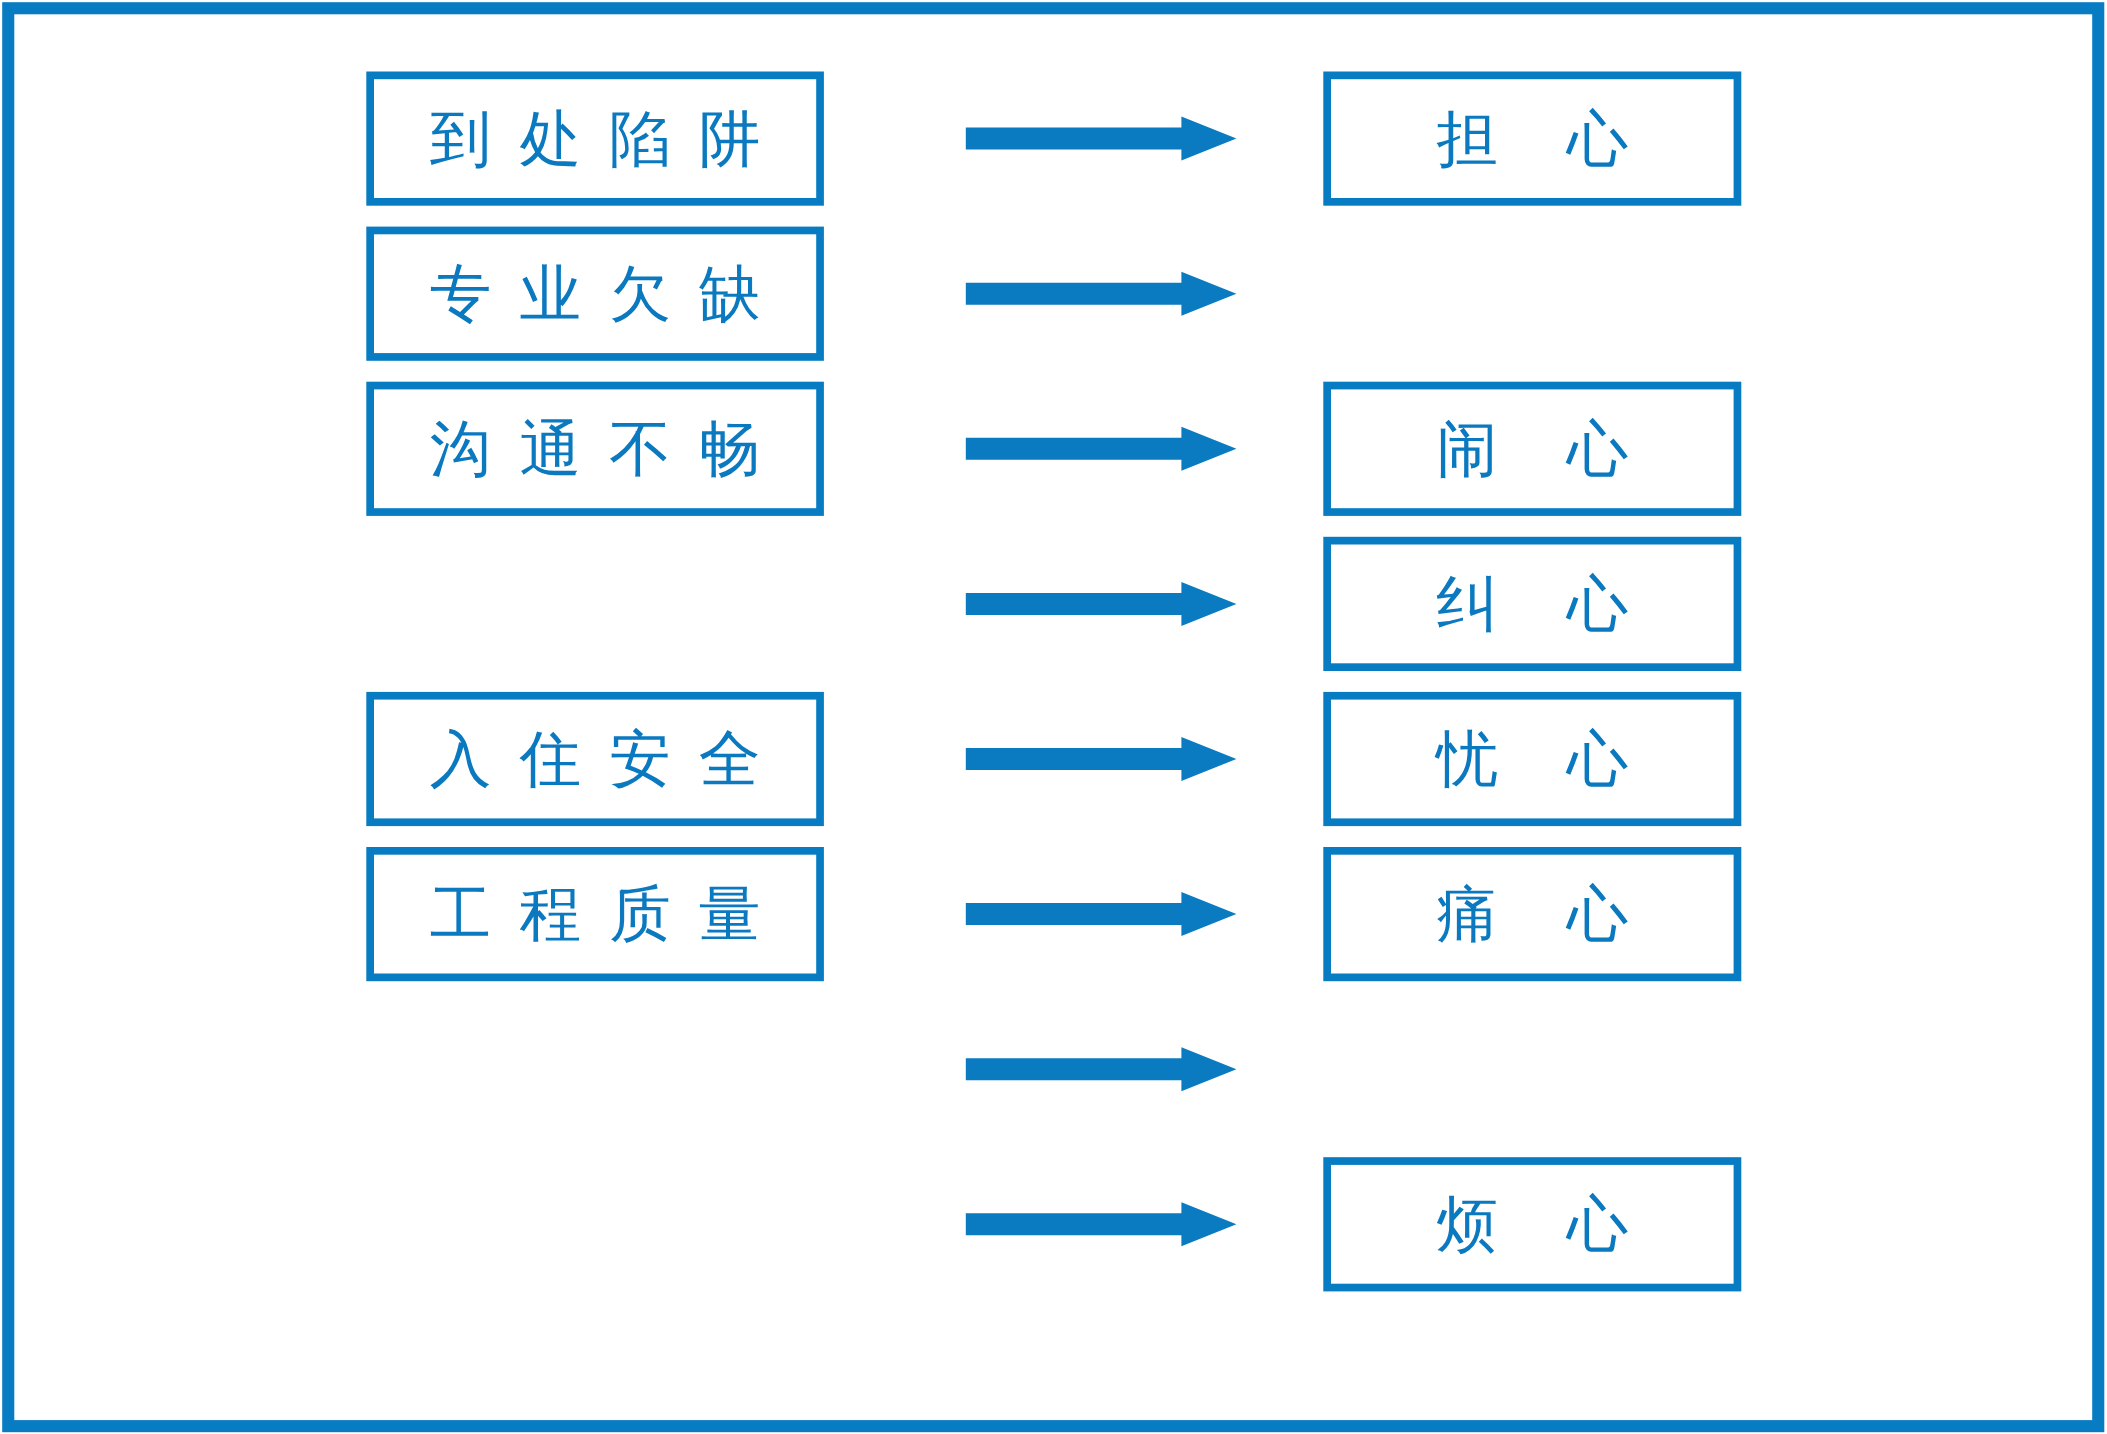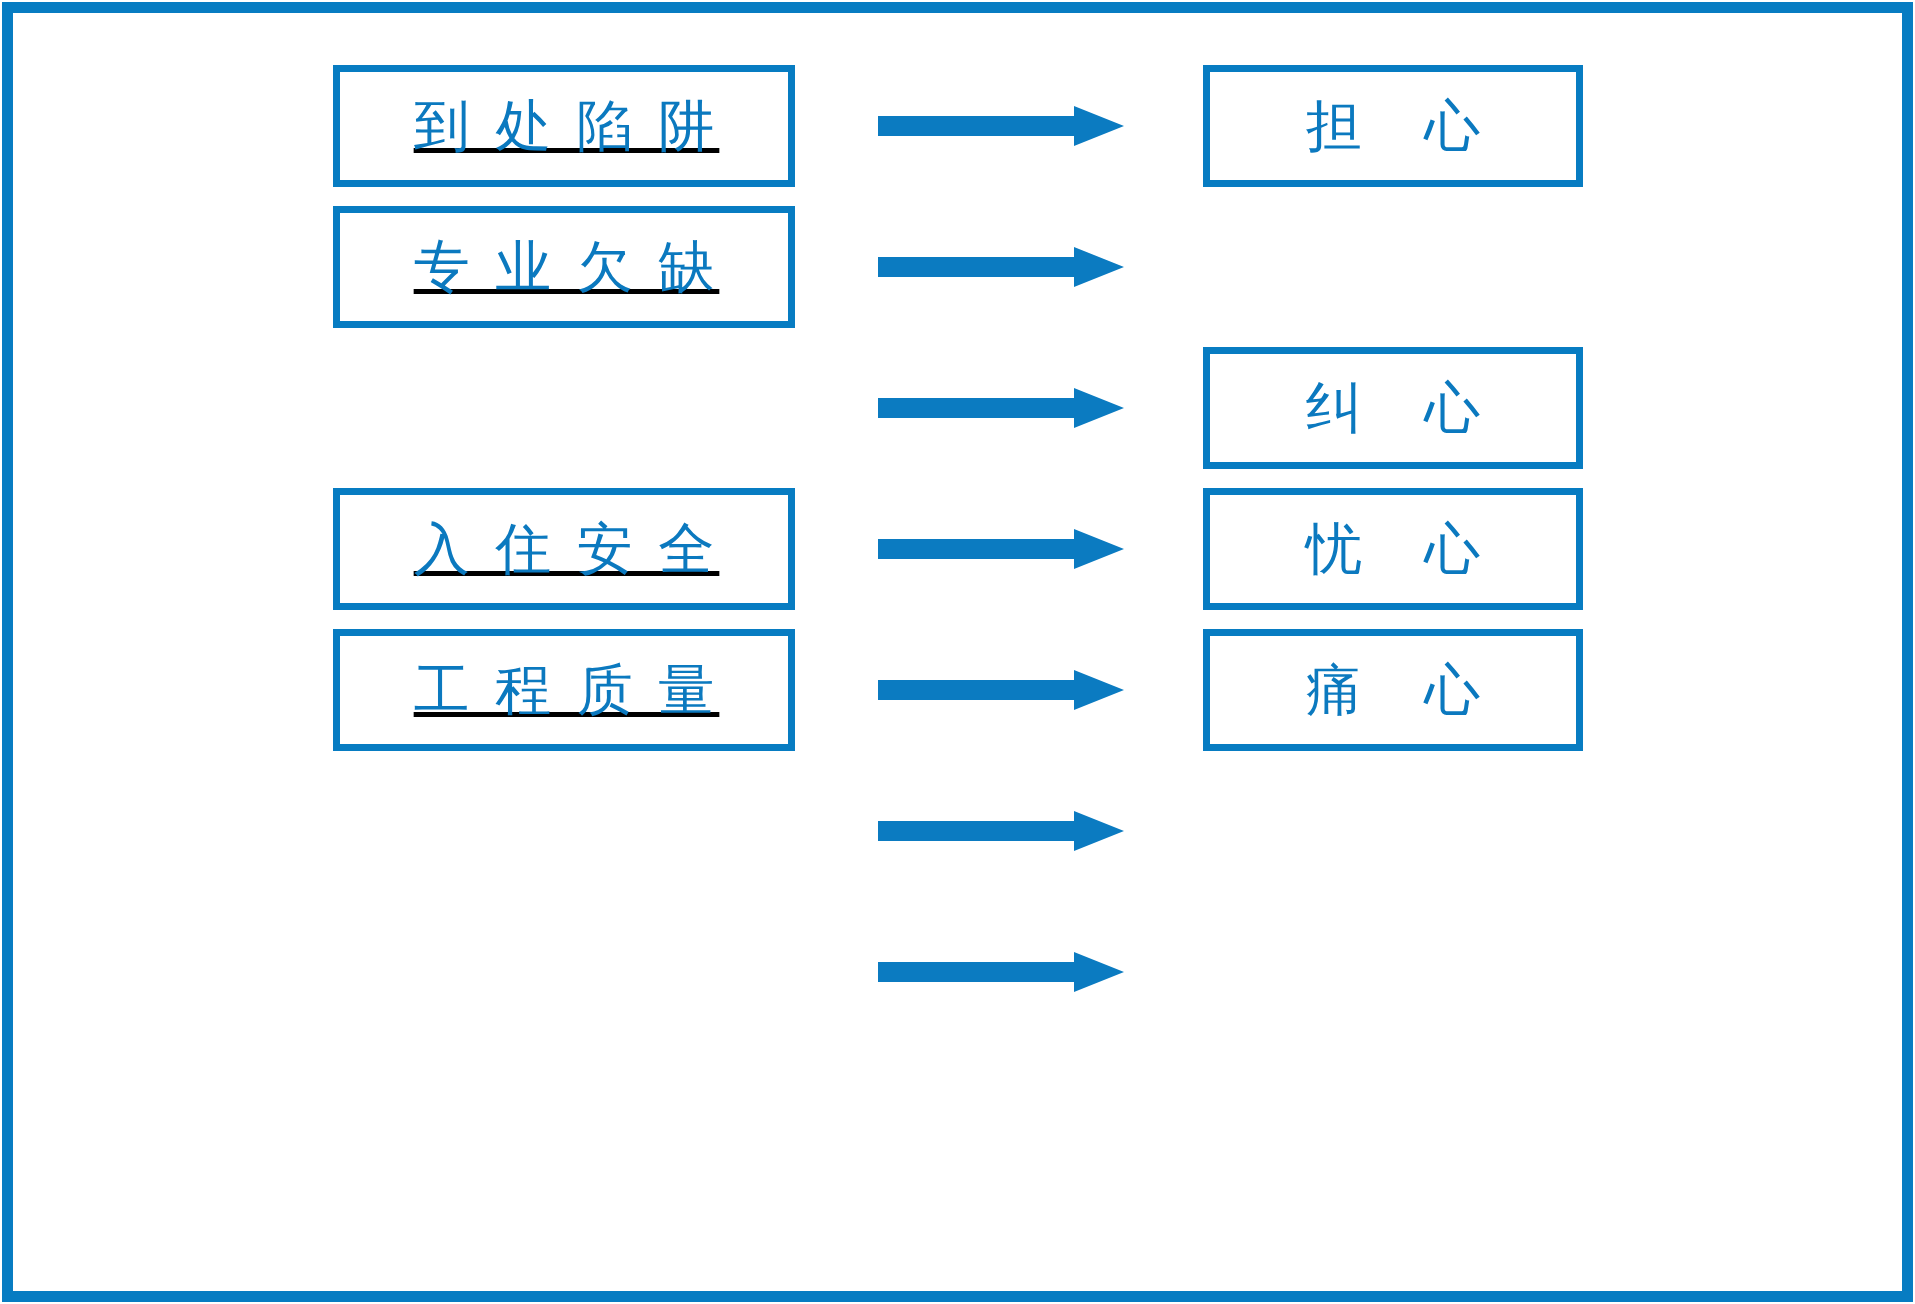--- a/index.html
+++ b/index.html
@@ -52,22 +52,21 @@
     box-sizing: border-box;
     border: 7px solid #077CC2;
     background: #ffffff;
     display: flex;
     align-items: center;
     justify-content: center;
   }
 
   .box-left {
     left: 333px;
-    width: 462px;
-    text-decoration: underline;
+    width: 416px;
   }
 
   .box-right {
     left: 1203px;
     width: 380px;
   }
 
   .box-text {
     color: #0B79BF;
     font-size: 56px;
@@ -127,20 +126,33 @@
       <div class="box box-left">
         <span class="box-text">专 业 欠 缺</span>
       </div>
       <div class="arrow-wrap">
         <svg class="arrow-svg" viewBox="0 0 246 40" xmlns="http://www.w3.org/2000/svg" aria-hidden="true">
           <polygon points="0,10 196,10 196,0 246,20 196,40 196,30 0,30" fill="#0B7BC1"></polygon>
         </svg>
       </div>
     </div>
 
+    <div class="row">
+      <div class="box box-left">
+        <span class="box-text">沟 通 不 畅</span>
+      </div>
+      <div class="arrow-wrap">
+        <svg class="arrow-svg" viewBox="0 0 246 40" xmlns="http://www.w3.org/2000/svg" aria-hidden="true">
+          <polygon points="0,10 196,10 196,0 246,20 196,40 196,30 0,30" fill="#0B7BC1"></polygon>
+        </svg>
+      </div>
+      <div class="box box-right">
+        <span class="box-text">闹   心</span>
+      </div>
+    </div>
 
     <div class="row">
       <div class="arrow-wrap">
         <svg class="arrow-svg" viewBox="0 0 246 40" xmlns="http://www.w3.org/2000/svg" aria-hidden="true">
           <polygon points="0,10 196,10 196,0 246,20 196,40 196,30 0,30" fill="#0B7BC1"></polygon>
         </svg>
       </div>
       <div class="box box-right">
         <span class="box-text">纠   心</span>
       </div>
@@ -180,17 +192,20 @@
           <polygon points="0,10 196,10 196,0 246,20 196,40 196,30 0,30" fill="#0B7BC1"></polygon>
         </svg>
       </div>
     </div>
 
     <div class="row">
       <div class="arrow-wrap">
         <svg class="arrow-svg" viewBox="0 0 246 40" xmlns="http://www.w3.org/2000/svg" aria-hidden="true">
           <polygon points="0,10 196,10 196,0 246,20 196,40 196,30 0,30" fill="#0B7BC1"></polygon>
         </svg>
+      </div>
+      <div class="box box-right">
+        <span class="box-text">烦   心</span>
       </div>
     </div>
 
   </div>
 </div>
 
 </body></html>

